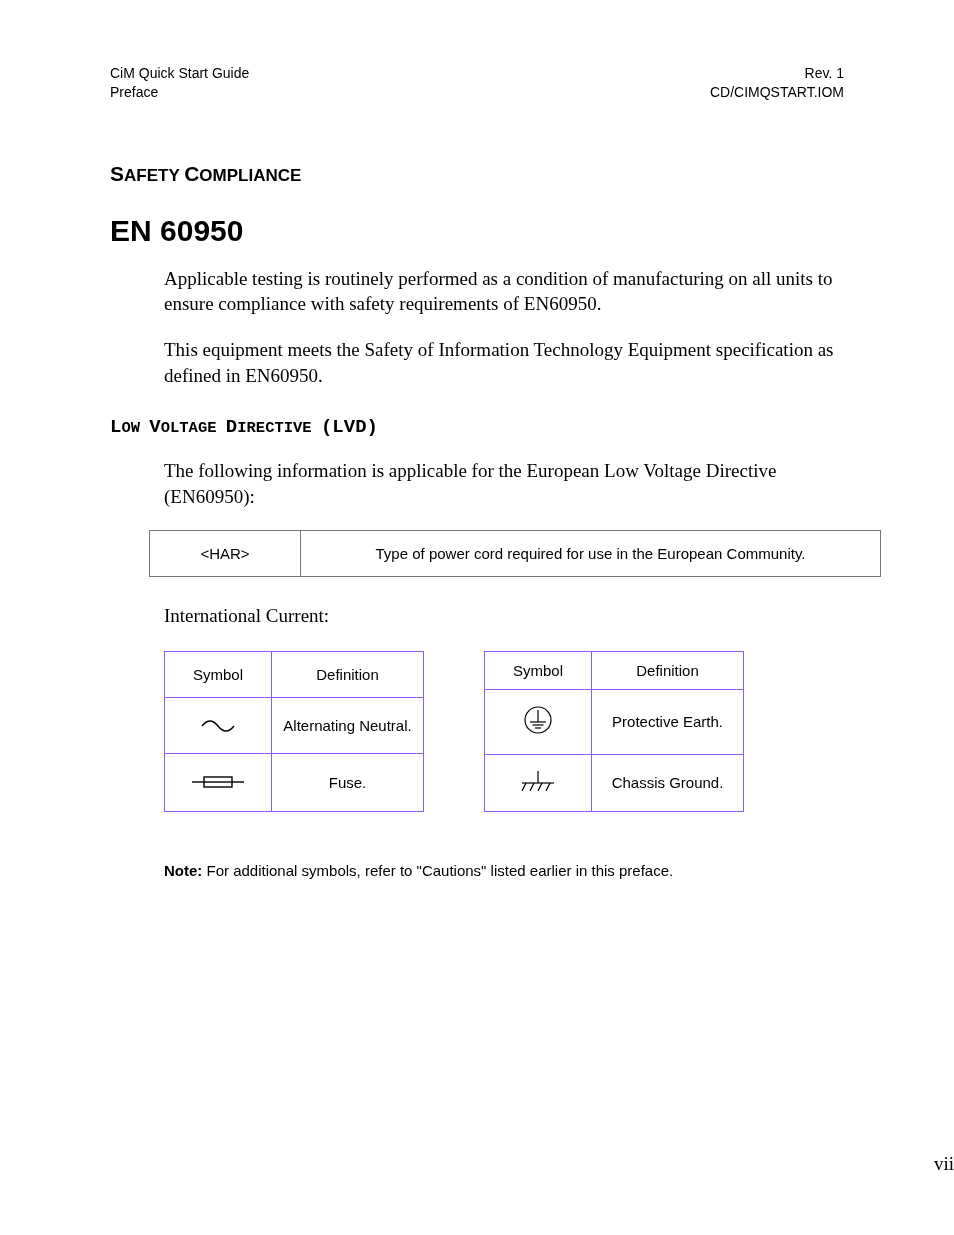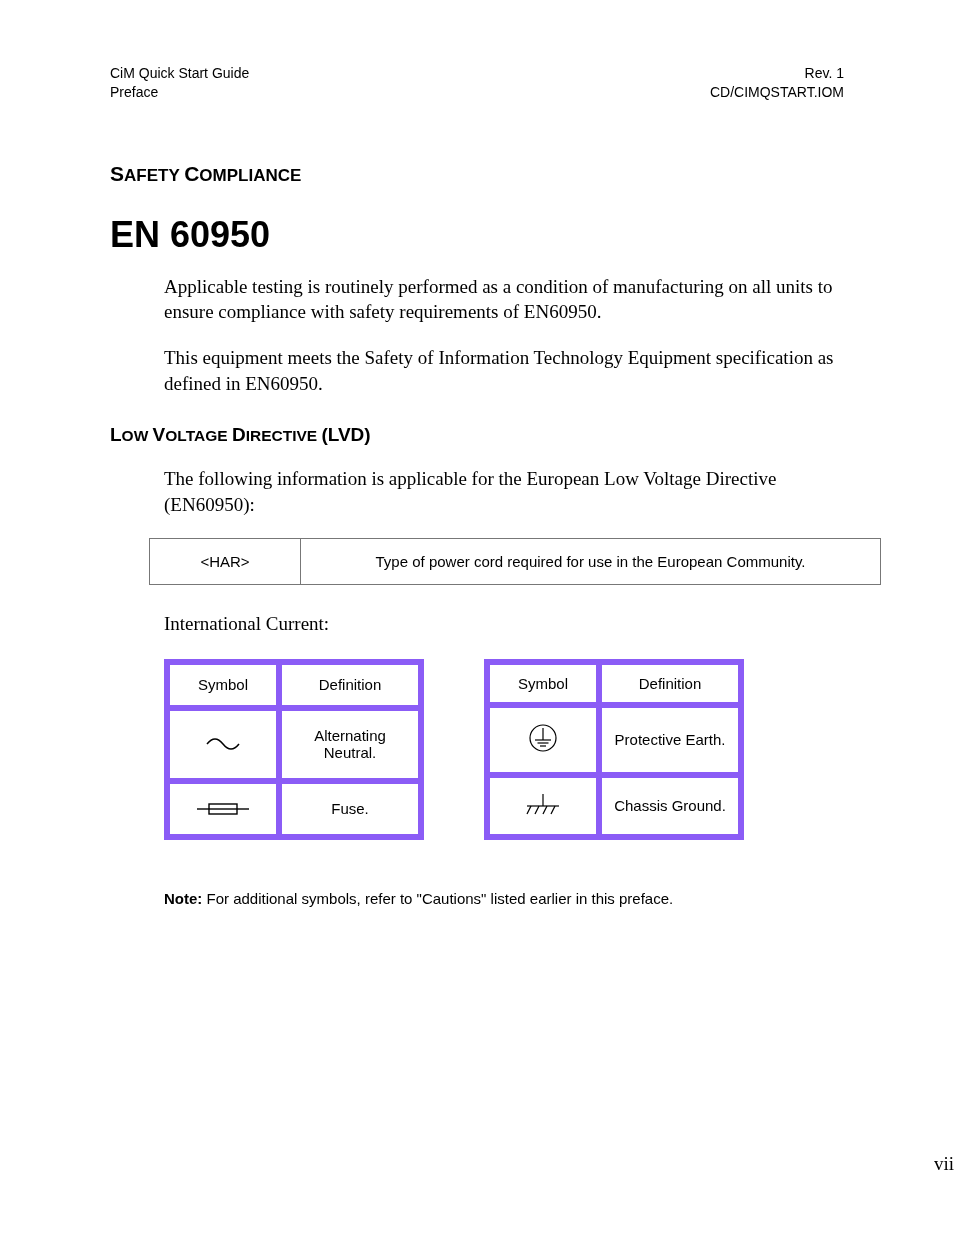--- a/index.html
+++ b/index.html
@@ -31,31 +31,31 @@
     font-family: Arial, Helvetica, sans-serif;
     font-weight: bold;
     font-size: 21px;
     margin: 0 0 28px 0;
   }
   h1.section .cap-large { font-size: 21px; }
   h1.section .cap-small { font-size: 17px; }
   h2.en {
     font-family: Arial, Helvetica, sans-serif;
     font-weight: bold;
-    font-size: 36px;
+    font-size: 30px;
     margin: 0 0 18px 0;
   }
   .body-text {
     font-size: 19px;
     line-height: 1.35;
     margin: 0 0 20px 0;
     padding-left: 54px;
   }
   h3.lvd {
-    font-family: Liberation Sans, sans-serif;
+    font-family: Liberation Mono, monospace;
     font-weight: bold;
     font-size: 19px;
     margin: 28px 0 20px 0;
   }
   h3.lvd .cap-large { font-size: 19px; }
   h3.lvd .cap-small { font-size: 15.5px; }
   table {
     border-collapse: collapse;
     font-family: Arial, Helvetica, sans-serif;
     font-size: 15px;
@@ -71,21 +71,21 @@
     vertical-align: middle;
   }
   .lvd-table td.symcol { width: 130px; }
   .two-col {
     display: flex;
     gap: 60px;
     margin-left: 54px;
   }
   .sym-table { width: 260px; }
   .sym-table th, .sym-table td {
-    border: 6px solid #8b5cf6;
+    border: 1px solid #8b5cf6;
     text-align: center;
     vertical-align: middle;
     font-weight: normal;
   }
   .sym-table th { padding: 10px 8px; }
   .sym-table td { padding: 14px 8px; }
   .sym-table .symcol { width: 90px; }
   .intl {
     font-size: 19px;
     margin: 28px 0 24px 0;

